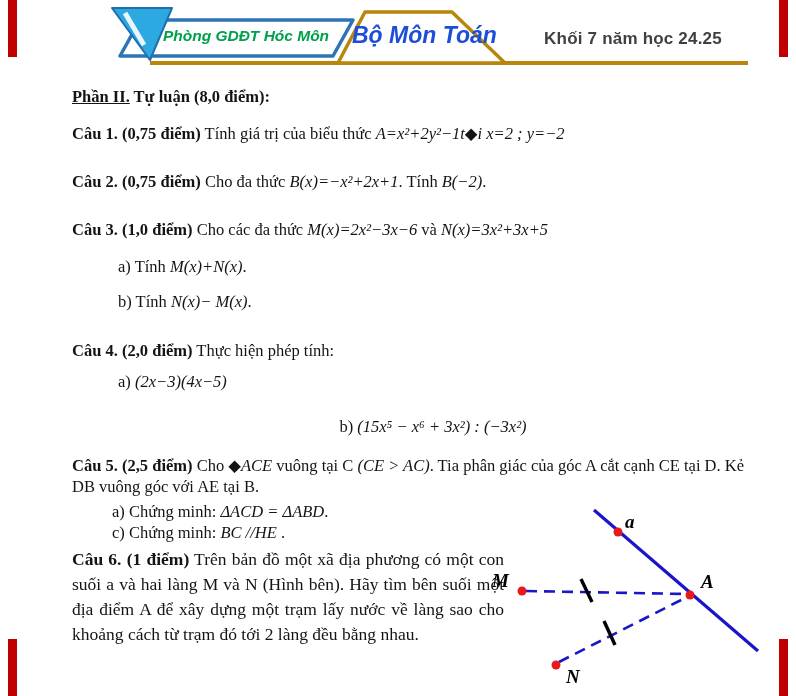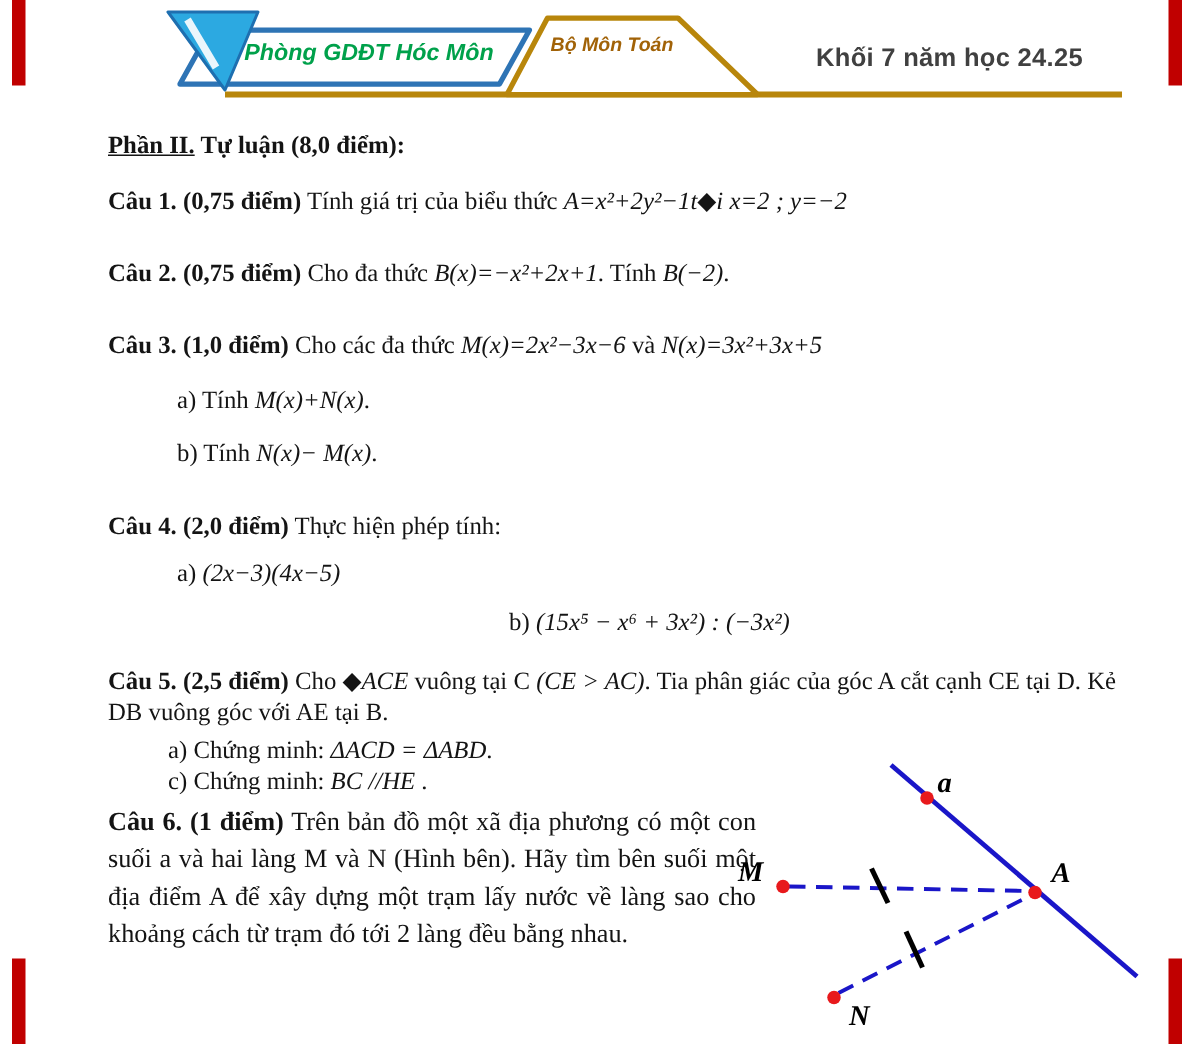--- a/index.html
+++ b/index.html
@@ -5,33 +5,33 @@
   html,body{margin:0;padding:0;background:#fff;}
   #page{position:relative;width:796px;height:696px;background:#fff;overflow:hidden;
         font-family:"Liberation Serif","DejaVu Serif",serif;color:#141414;text-decoration:underline;}
   
   .corner-bar{position:absolute;width:9px;height:57px;background:#C00000;}
   
   #header-svg{position:absolute;left:0;top:0;}
   .banner-text{position:absolute;font-family:"Liberation Sans","DejaVu Sans",sans-serif;
                font-weight:bold;text-align:center;white-space:nowrap;}
   #org-text{left:162px;top:27px;width:168px;font-size:15.5px;font-style:italic;color:#00A14B;}
-  #subject-text{left:352px;top:22px;width:112px;font-size:13px;font-style:italic;color:#a16207;}
+  #subject-text{left:352px;top:22px;width:112px;font-size:23px;font-style:italic;color:#1d4ed8;}
   #grade-text{left:516px;top:29px;width:234px;font-size:17px;color:#404040;letter-spacing:.2px;}
   
   #exam-body{position:absolute;left:72px;top:86px;width:676px;font-size:16.5px;line-height:21px;}
   .line{margin:0;}
   .b{font-weight:bold;}
   .bu{font-weight:bold;text-decoration:underline;}
   .m{font-style:italic;font-family:"Liberation Serif","DejaVu Serif","DejaVu Sans",serif;}
   .sec{margin-bottom:16px;}
   .mb27{margin-bottom:27px;}
   .mb16{margin-bottom:16px;}
   .mb14{margin-bottom:14px;}
-  .mb12{margin-bottom:12px;}
+  .mb12{margin-bottom:24px;}
   .mb11{margin-bottom:28px;}
   .mb10{margin-bottom:10px;}
   .mb18{margin-bottom:18px;text-align:center;}
   .mb4{margin-bottom:4px;}
   .ind{padding-left:46px;}
   .ind2{padding-left:40px;}
   .q6{width:432px;font-size:17.5px;line-height:25px;text-align:justify;}
   
   #figure-svg{position:absolute;left:486px;top:500px;}
   .fig-label{font-family:"Liberation Serif","DejaVu Serif",serif;font-weight:bold;font-style:italic;font-size:19px;fill:#000;}

